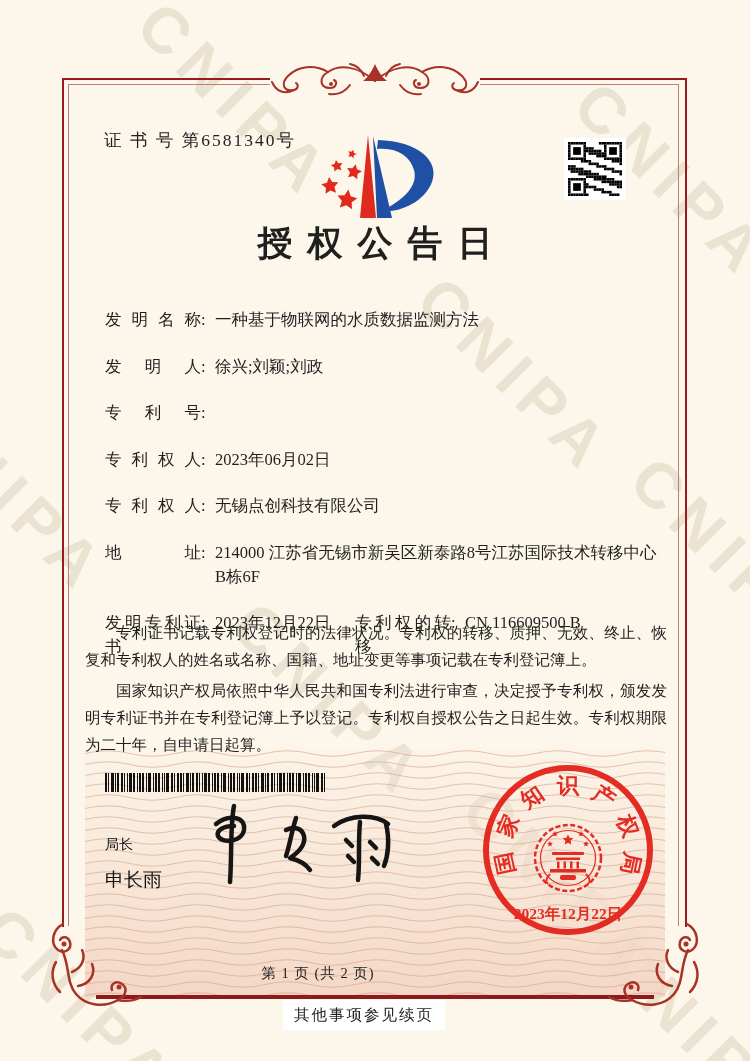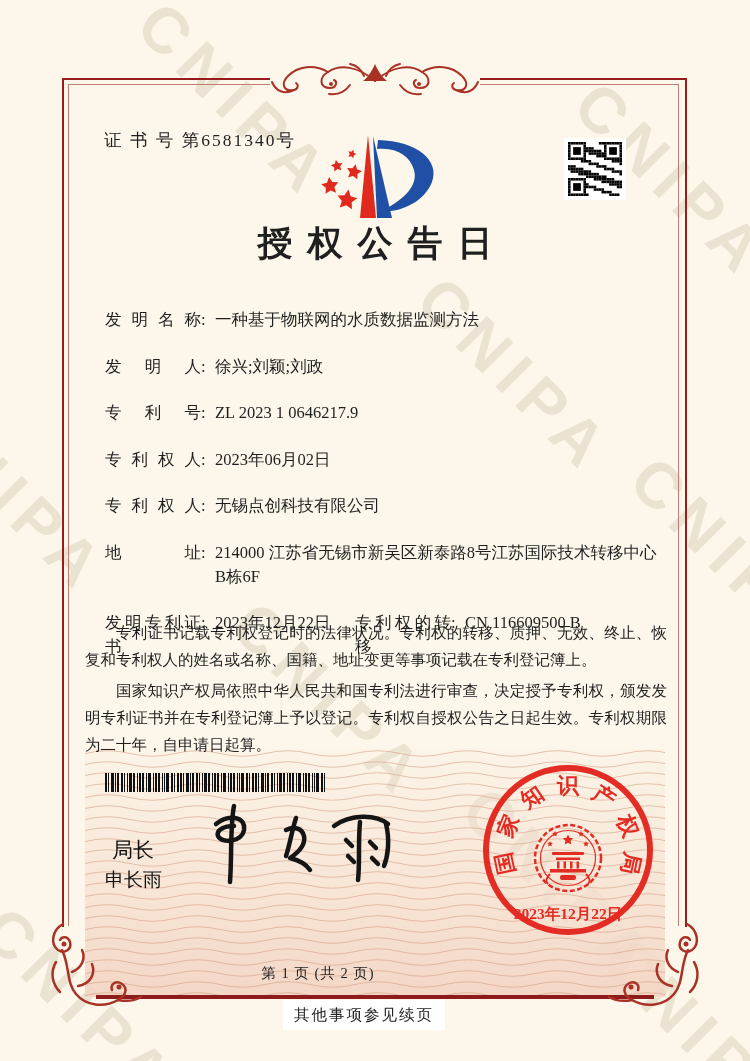--- a/index.html
+++ b/index.html
@@ -36,21 +36,21 @@
   .rows{position:absolute;left:105px;top:308px;width:560px;font-size:16.5px;}
   .frow{display:flex;margin-bottom:22.5px;line-height:24px;}
   .flabel{display:inline-block;width:96px;text-align:justify;text-align-last:justify;}
   .colon{width:14px;}
   .fvalue{width:450px;}
   .gv1{width:140px;}
   .paras{position:absolute;left:85px;top:620px;width:582px;font-size:15.5px;line-height:1.74;text-align:justify;}
   .paras p{margin:0 0 4px 0;text-indent:2em;}
   .barcode{position:absolute;left:105px;top:773px;width:226px;height:19px;display:flex;align-items:stretch;}
   .barcode span{display:block;height:100%;}
-  .issuer-title{position:absolute;left:112px;top:836px;font-family:Liberation Sans, sans-serif;font-size:21px;color:#111;}
+  .issuer-title{position:absolute;left:105px;top:836px;font-family:Liberation Sans, sans-serif;font-size:14px;color:#111;}
   .issuer-name{position:absolute;left:105px;top:867px;font-family:"Liberation Sans",sans-serif;font-size:19px;color:#111;}
   .sig{position:absolute;left:200px;top:796px;}
   .seal{position:absolute;left:480px;top:762px;opacity:0.95;}
   .page-info{position:absolute;left:0;top:964px;width:636px;text-align:center;font-size:14.5px;letter-spacing:1px;}
   .cont-box{position:absolute;left:283px;top:1000px;width:162px;height:30px;background:#ffffff;
     text-align:center;line-height:30px;font-size:15.5px;letter-spacing:2px;color:#222;}
   .qr{position:absolute;left:564px;top:138px;width:62px;height:62px;background:#fff;padding:0;}
 </style>
 </head>
 <body>
@@ -353,21 +353,20 @@
     <span class="fvalue">一种基于物联网的水质数据监测方法</span>
   </div>
   <div class="frow">
     <span class="flabel">发明人</span>
       <span class="colon">:</span>
     <span class="fvalue">徐兴;刘颖;刘政</span>
   </div>
   <div class="frow">
     <span class="flabel">专利号</span>
       <span class="colon">:</span>
-    <span class="fvalue">ZL 2023 1 0646217.9</span>
   </div>
   <div class="frow">
     <span class="flabel">专利权人</span>
       <span class="colon">:</span>
     <span class="fvalue">2023年06月02日</span>
   </div>
   <div class="frow">
     <span class="flabel">专利权人</span>
       <span class="colon">:</span>
     <span class="fvalue">无锡点创科技有限公司</span>

